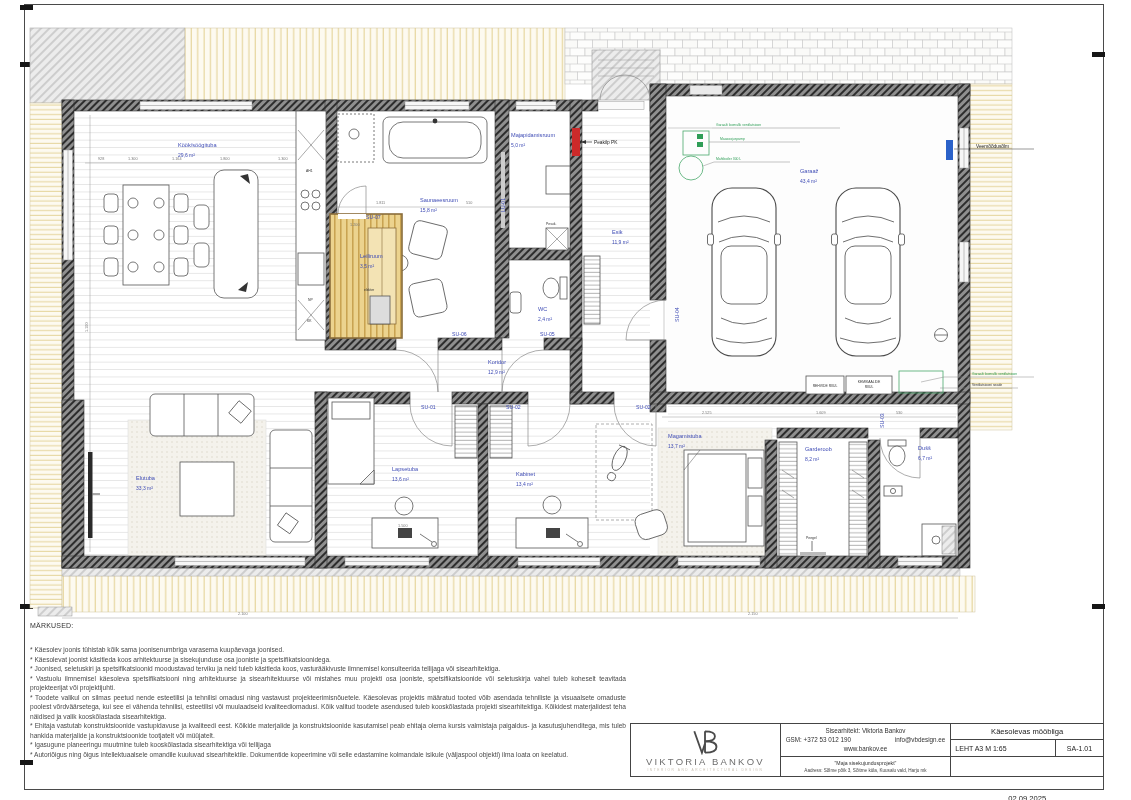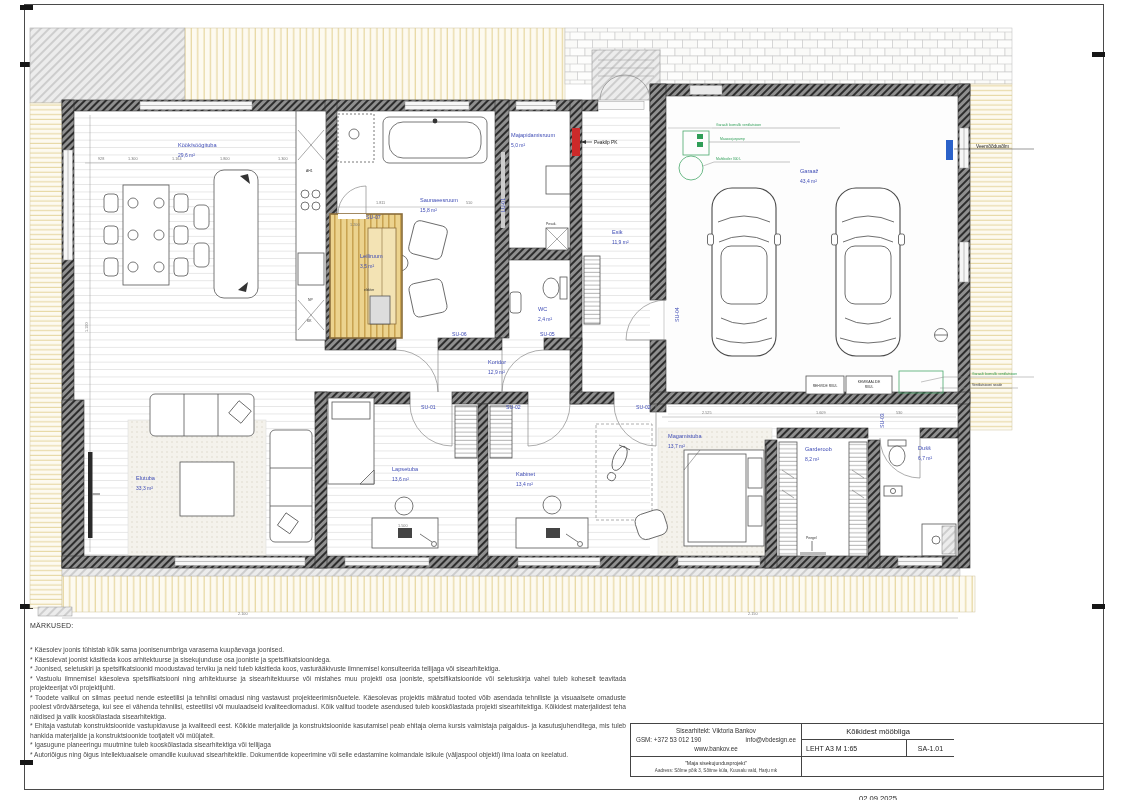--- a/index.html
+++ b/index.html
@@ -464,35 +464,43 @@
   <p>* Käesolevat joonist käsitleda koos arhitektuurse ja sisekujunduse osa jooniste ja spetsifikatsioonidega.</p>
   <p>* Joonised, seletuskiri ja spetsifikatsioonid moodustavad terviku ja neid tuleb käsitleda koos, vasturääkivuste ilmnemisel konsulteerida tellijaga või sisearhitektiga.</p>
   <p>* Vastuolu ilmnemisel käesoleva spetsifikatsiooni ning arhitektuurse ja sisearhitektuurse või mistahes muu projekti osa jooniste, spetsifikatsioonide või seletuskirja vahel tuleb koheselt teavitada projekteerijat või projektijuhti.</p>
   <p>* Toodete valikul on silmas peetud nende esteetilisi ja tehnilisi omadusi ning vastavust projekteerimisnõuetele. Käesolevas projektis määratud tooted võib asendada tehniliste ja visuaalsete omaduste poolest võrdväärsetega, kui see ei vähenda tehnilisi, esteetilisi või muulaadseid kvaliteediomadusi. Kõik valitud toodete asendused tuleb kooskõlastada projekti sisearhitektiga. Kõikidest materjalidest teha näidised ja valik kooskõlastada sisearhitektiga.</p>
   <p>* Ehitaja vastutab konstruktsioonide vastupidavuse ja kvaliteedi eest. Kõikide materjalide ja konstruktsioonide kasutamisel peab ehitaja olema kursis valmistaja paigaldus- ja kasutusjuhenditega, mis tuleb hankida materjalide ja konstruktsioonide tootjatelt või müüjatelt.</p>
   <p>* Igasugune planeeringu muutmine tuleb kooskõlastada sisearhitektiga või tellijaga</p>
   <p>* Autoriõigus ning õigus intellektuaalsele omandile kuuluvad sisearhitektile. Dokumentide kopeerimine või selle edastamine kolmandale isikule (väljaspool objekti) ilma loata on keelatud.</p>
 </div>
 
 <div class="tblock">
+  <div class="tb-cell tb-logo">
+    <svg width="26" height="26" viewBox="0 0 34 34">
+      <path d="M3,3 L13,31 L17,19" fill="none" stroke="#4a4a4a" stroke-width="2.4"></path>
+      <path d="M17,3 L17,31 M17,3 Q30,3 30,9.5 Q30,16 17,16 M17,16 Q32,16 32,23.5 Q32,31 17,31" fill="none" stroke="#4a4a4a" stroke-width="2.4"></path>
+    </svg>
+    <div class="lname">VIKTORIA BANKOV</div>
+    <div class="lsub">INTERIOR AND ARCHITECTURAL DESIGN</div>
+  </div>
   <div class="tb-cell tb-contact">
     <div class="row1">
       <div class="c-line">Sisearhitekt: Viktoria Bankov</div>
       <div class="c-split">
         <span>GSM: +372  53 012 190</span>
         <span>info@vbdesign.ee</span>
       </div>
       <div class="c-line">www.bankov.ee</div>
     </div>
     <div class="row2">
       <div class="proj">"Maja sisekujundusprojekt"</div>
       <div class="addr">Aadress: Sõlme põik 3, Sõitme küla, Kuusalu vald, Harju mk</div>
     </div>
   </div>
   <div class="tb-cell tb-title">
-    <div class="r1">Kõikidest mööbliga</div>
+    <div class="r1">Käesolevas mööbliga</div>
     <div class="r2">
       <div class="leht">LEHT A3  M 1:65</div>
       <div class="shno">SA-1.01</div>
     </div>
     <div class="r3">02.09.2025</div>
   </div>
 </div>
 
 </body></html>

